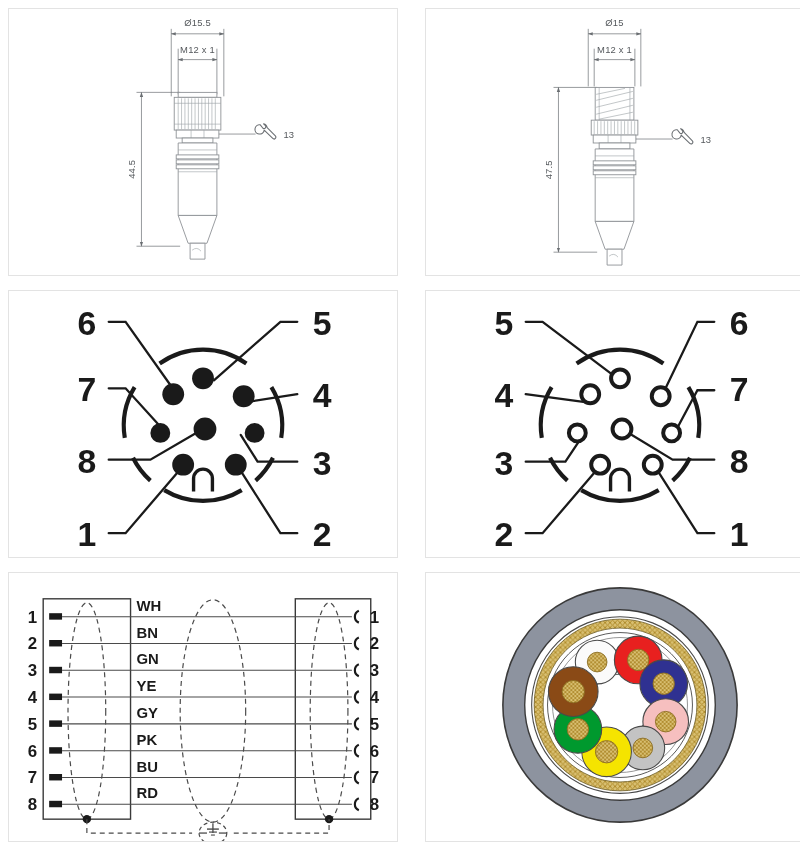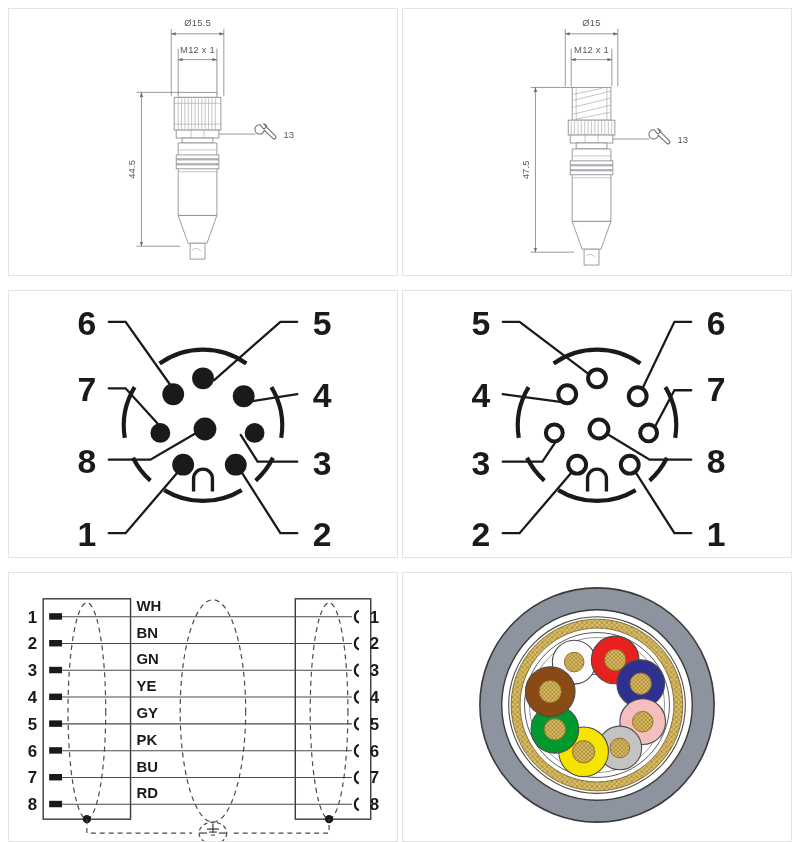--- a/index.html
+++ b/index.html
@@ -8,21 +8,21 @@
     font-family:"Liberation Sans", sans-serif;
     overflow:hidden;
   }
   .sheet{
     position:relative;width:800px;height:842px;
     box-sizing:border-box;
     padding:8px;
     display:grid;
     grid-template-columns:390px 390px;
     grid-template-rows:268px 268px 270px;
-    gap:14px 4px;
+    gap:14px 27px;
     background:#ffffff;
   }
   .panel{
     position:relative;
     border:1px solid #e3e3e3;
     background:#ffffff;
     box-sizing:border-box;
     overflow:hidden;
   }
   .panel svg{display:block;width:100%;height:100%;}

